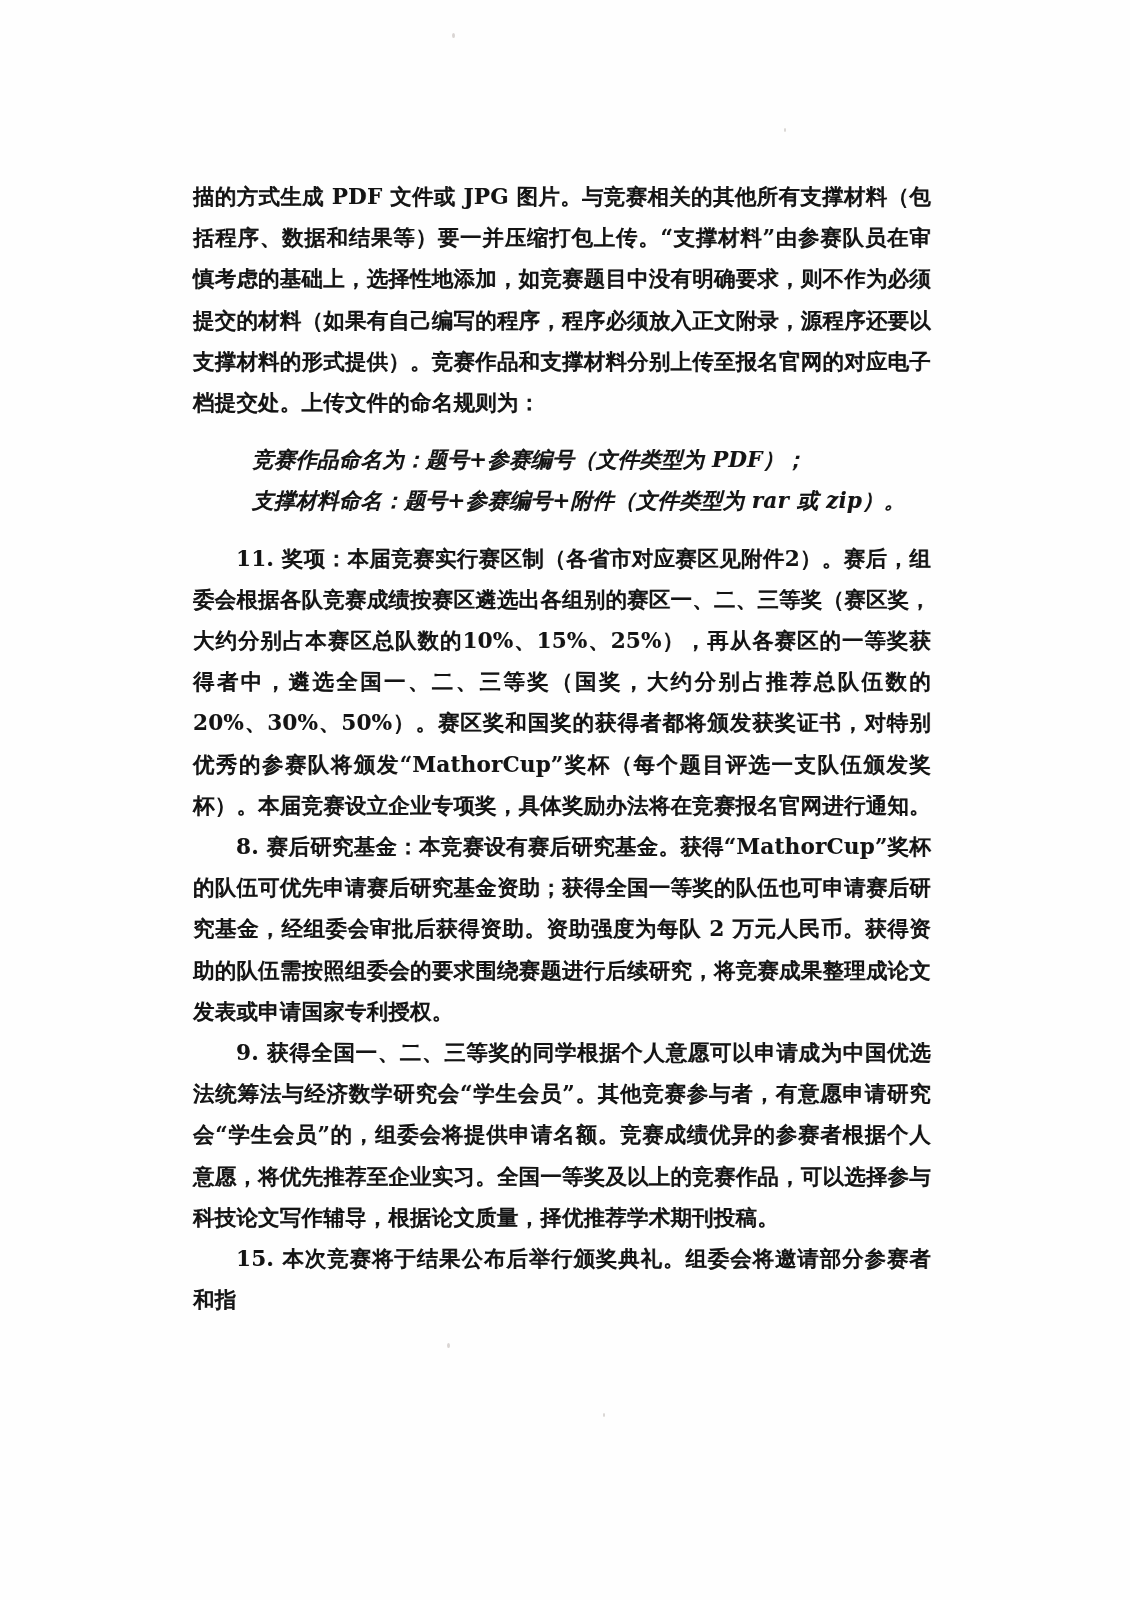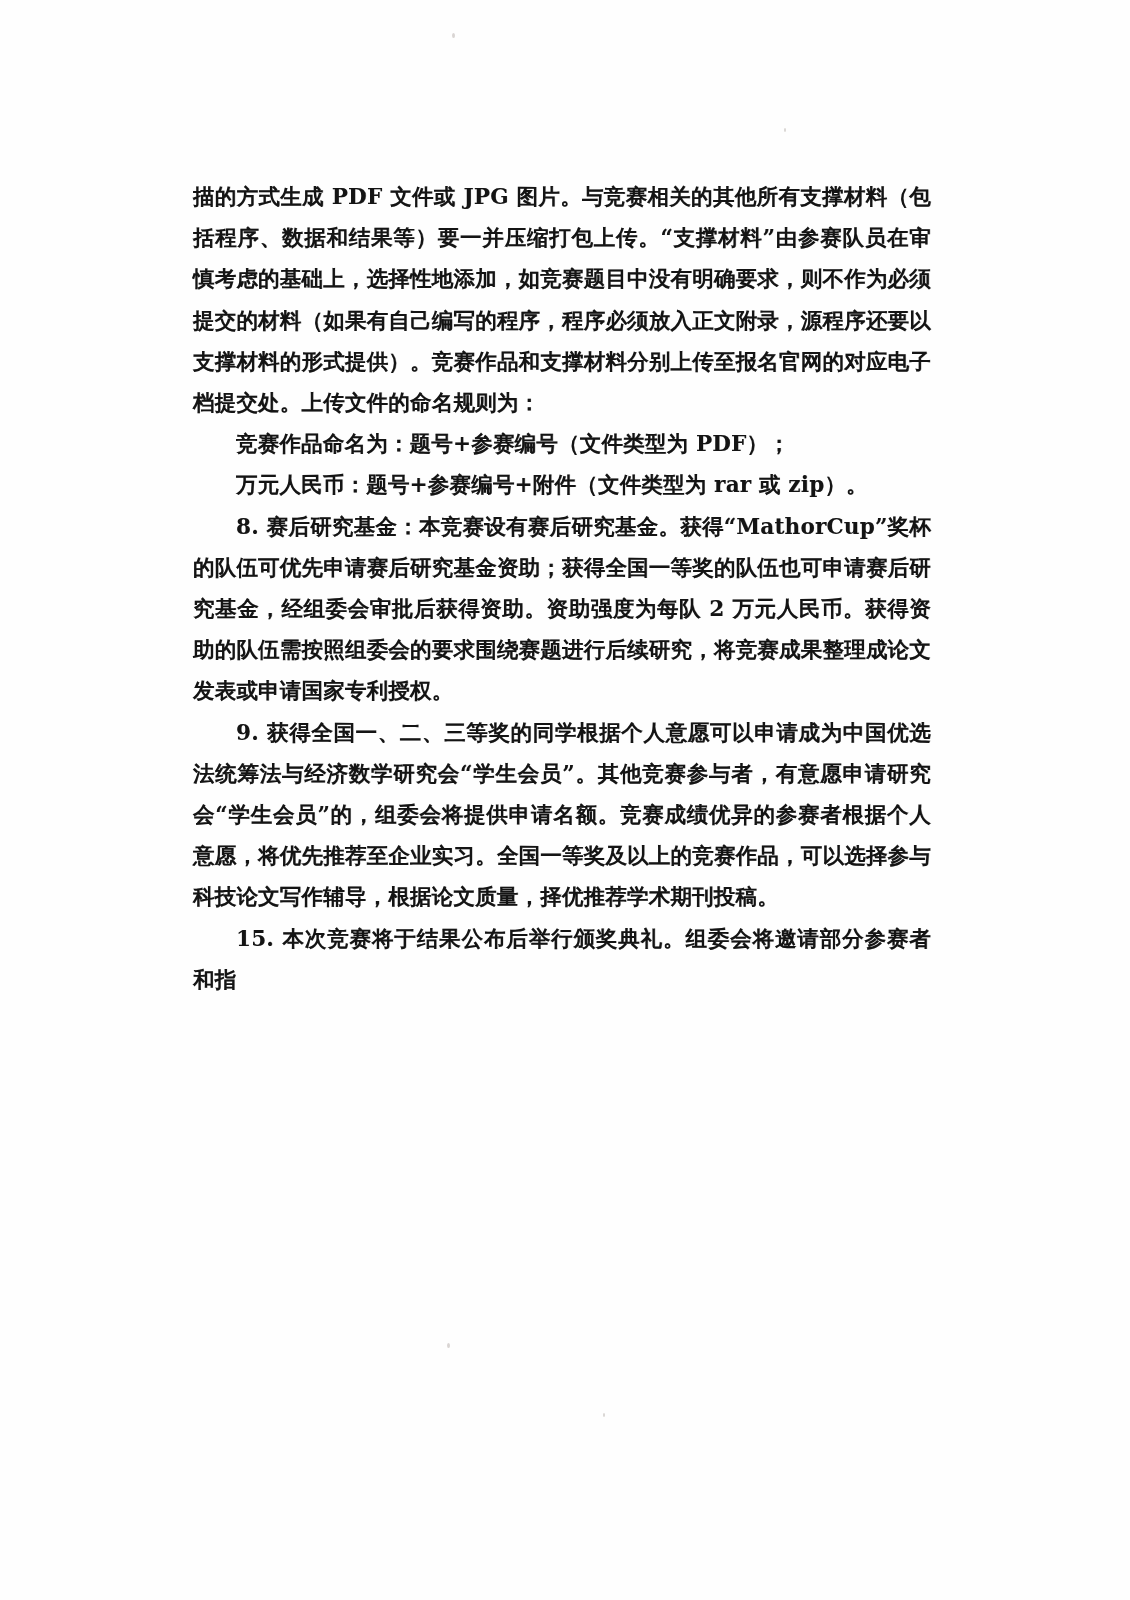--- a/index.html
+++ b/index.html
@@ -59,22 +59,23 @@
     text-indent: 0;
   }
 
   
   p.indent {
     text-indent: 43px;
   }
 
   
   .rules {
-    margin: 0;
+    margin: 16px;
     padding-left: 43px;
+    font-style: italic;
   }
   .rules p {
     text-align: left;
     text-indent: 0;
     white-space: nowrap;
   }
 </style>
 </head>
 <body>
 
@@ -84,23 +85,24 @@
   <span class="speckle sp2"></span>
   <span class="speckle sp3"></span>
   <span class="speckle sp4"></span>
 
   <div class="content">
 
     <p class="flush">描的方式生成 PDF 文件或 JPG 图片。与竞赛相关的其他所有支撑材料（包括程序、数据和结果等）要一并压缩打包上传。“支撑材料”由参赛队员在审慎考虑的基础上，选择性地添加，如竞赛题目中没有明确要求，则不作为必须提交的材料（如果有自己编写的程序，程序必须放入正文附录，源程序还要以支撑材料的形式提供）。竞赛作品和支撑材料分别上传至报名官网的对应电子档提交处。上传文件的命名规则为：</p>
 
     <div class="rules">
       <p>竞赛作品命名为：题号+参赛编号（文件类型为 PDF）；</p>
-      <p>万元人民币：题号+参赛编号+附件（文件类型为 rar 或 zip）。</p>
+      <p>支撑材料命名：题号+参赛编号+附件（文件类型为 rar 或 zip）。</p>
     </div>
 
+    <p class="indent">11. 奖项：本届竞赛实行赛区制（各省市对应赛区见附件2）。赛后，组委会根据各队竞赛成绩按赛区遴选出各组别的赛区一、二、三等奖（赛区奖，大约分别占本赛区总队数的10%、15%、25%），再从各赛区的一等奖获得者中，遴选全国一、二、三等奖（国奖，大约分别占推荐总队伍数的20%、30%、50%）。赛区奖和国奖的获得者都将颁发获奖证书，对特别优秀的参赛队将颁发“MathorCup”奖杯（每个题目评选一支队伍颁发奖杯）。本届竞赛设立企业专项奖，具体奖励办法将在竞赛报名官网进行通知。</p>
 
     <p class="indent">8. 赛后研究基金：本竞赛设有赛后研究基金。获得“MathorCup”奖杯的队伍可优先申请赛后研究基金资助；获得全国一等奖的队伍也可申请赛后研究基金，经组委会审批后获得资助。资助强度为每队 2 万元人民币。获得资助的队伍需按照组委会的要求围绕赛题进行后续研究，将竞赛成果整理成论文发表或申请国家专利授权。</p>
 
 
     <p class="indent">9. 获得全国一、二、三等奖的同学根据个人意愿可以申请成为中国优选法统筹法与经济数学研究会“学生会员”。其他竞赛参与者，有意愿申请研究会“学生会员”的，组委会将提供申请名额。竞赛成绩优异的参赛者根据个人意愿，将优先推荐至企业实习。全国一等奖及以上的竞赛作品，可以选择参与科技论文写作辅导，根据论文质量，择优推荐学术期刊投稿。</p>
 
     <p class="indent">15. 本次竞赛将于结果公布后举行颁奖典礼。组委会将邀请部分参赛者和指</p>
 
   </div>
 </div>

